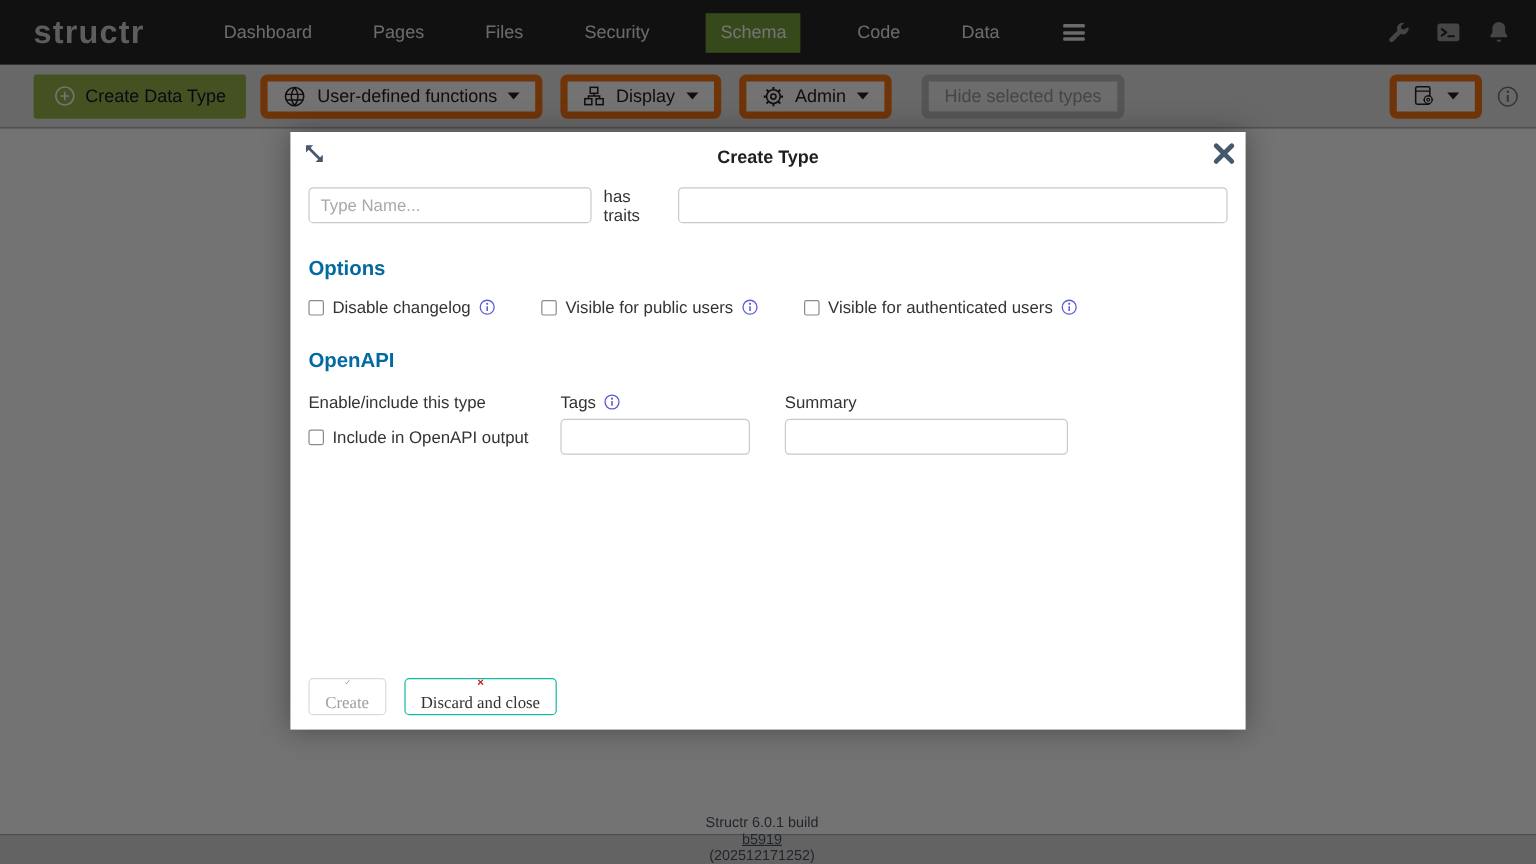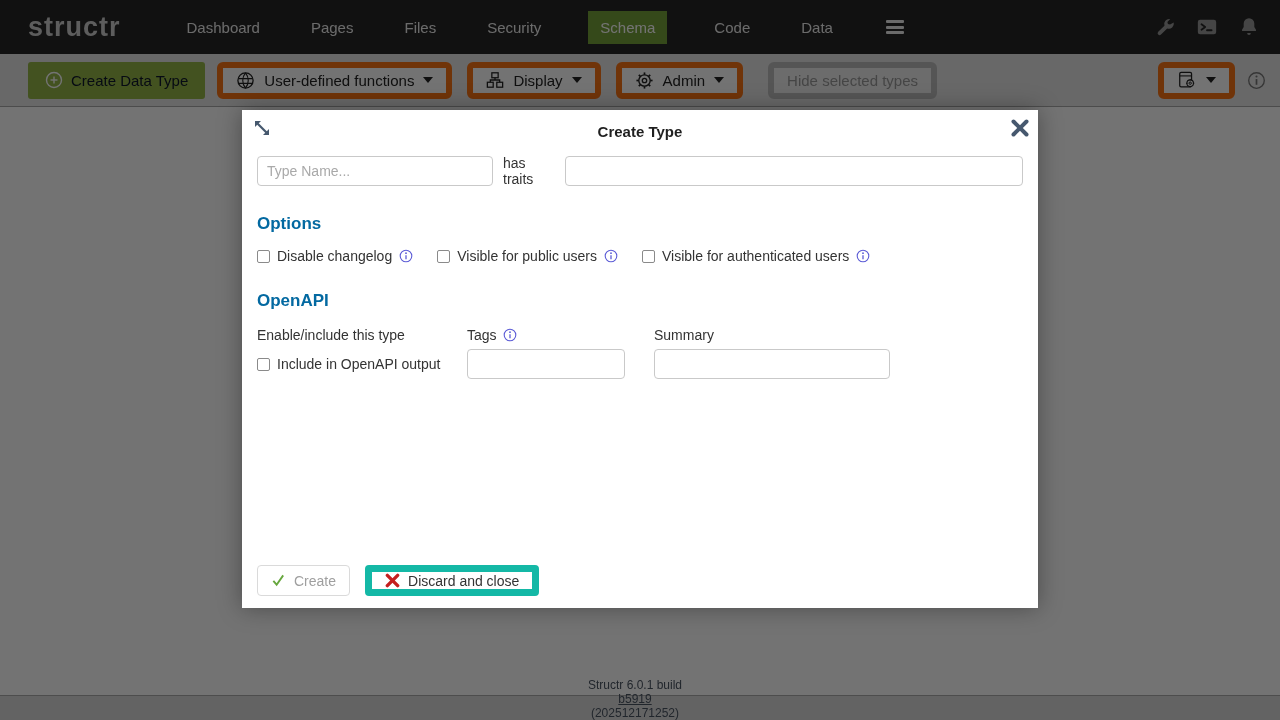--- a/index.html
+++ b/index.html
@@ -60,40 +60,40 @@
 
   .inp { border:1px solid #c9c9c9; border-radius:4px; height:30px; font-size:14px;
          padding:0 9px; color:#333; font-family:inherit; background:#fff; }
   .inp::placeholder { color:#a9a9a9; }
   #type-name { position:absolute; left:15px; top:46px; width:236px; }
   .traits-label { position:absolute; left:261px; top:45px; width:52px;
                   font-size:14px; color:#333; line-height:16px; }
   #traits-input { position:absolute; left:323px; top:46px; width:458px; }
 
   .section-h { position:absolute; left:15px; font-size:17px; font-weight:bold; color:#0369a1; }
-  .opt-row { position:absolute; left:15px; top:138px; display:flex; gap:24px;
+  .opt-row { position:absolute; left:15px; top:138px; display:flex; gap:38px;
              align-items:flex-start; }
   .chk-group { display:flex; align-items:center; gap:7px; font-size:14px; color:#333; }
   input[type=checkbox] { appearance:none; width:13px; height:13px; border:1px solid #8a8a8a;
                          border-radius:2px; background:#fff; cursor:pointer; margin:0; }
   .info { width:14px; height:14px; cursor:pointer; }
 
   .oa-label { position:absolute; top:217px; font-size:14px; color:#333;
               display:flex; align-items:center; gap:6px; }
   #tags-input    { position:absolute; left:225px; top:239px; width:158px; }
   #summary-input { position:absolute; left:412px; top:239px; width:236px; }
   .include-row { position:absolute; left:15px; top:239px; height:30px;
                  display:flex; align-items:center; }
 
   .dlg-buttons { position:absolute; left:15px; top:455px; display:flex; gap:15px; }
   .dlg-btn { height:31px; background:#fff; border-radius:4px; font-size:14px;
              display:flex; align-items:center; gap:8px; padding:0 13px;
-             cursor:pointer; font-family:Liberation Sans, sans-serif; }
+             cursor:pointer; font-family:Liberation Serif, serif;flex-direction:column; }
   .dlg-btn.create  { border:1px solid #dadada; color:#9f9f9f; }
-  .dlg-btn.discard { border:7px solid #14b8a6; color:#333; }
+  .dlg-btn.discard { border:1px solid #14b8a6; color:#333; }
 </style>
 </head>
 <body>
 
 <div class="stage">
 
   <div class="nav">
     <div class="logo">structr</div>
     <div class="nav-items">
       <div class="nav-item">Dashboard</div>

